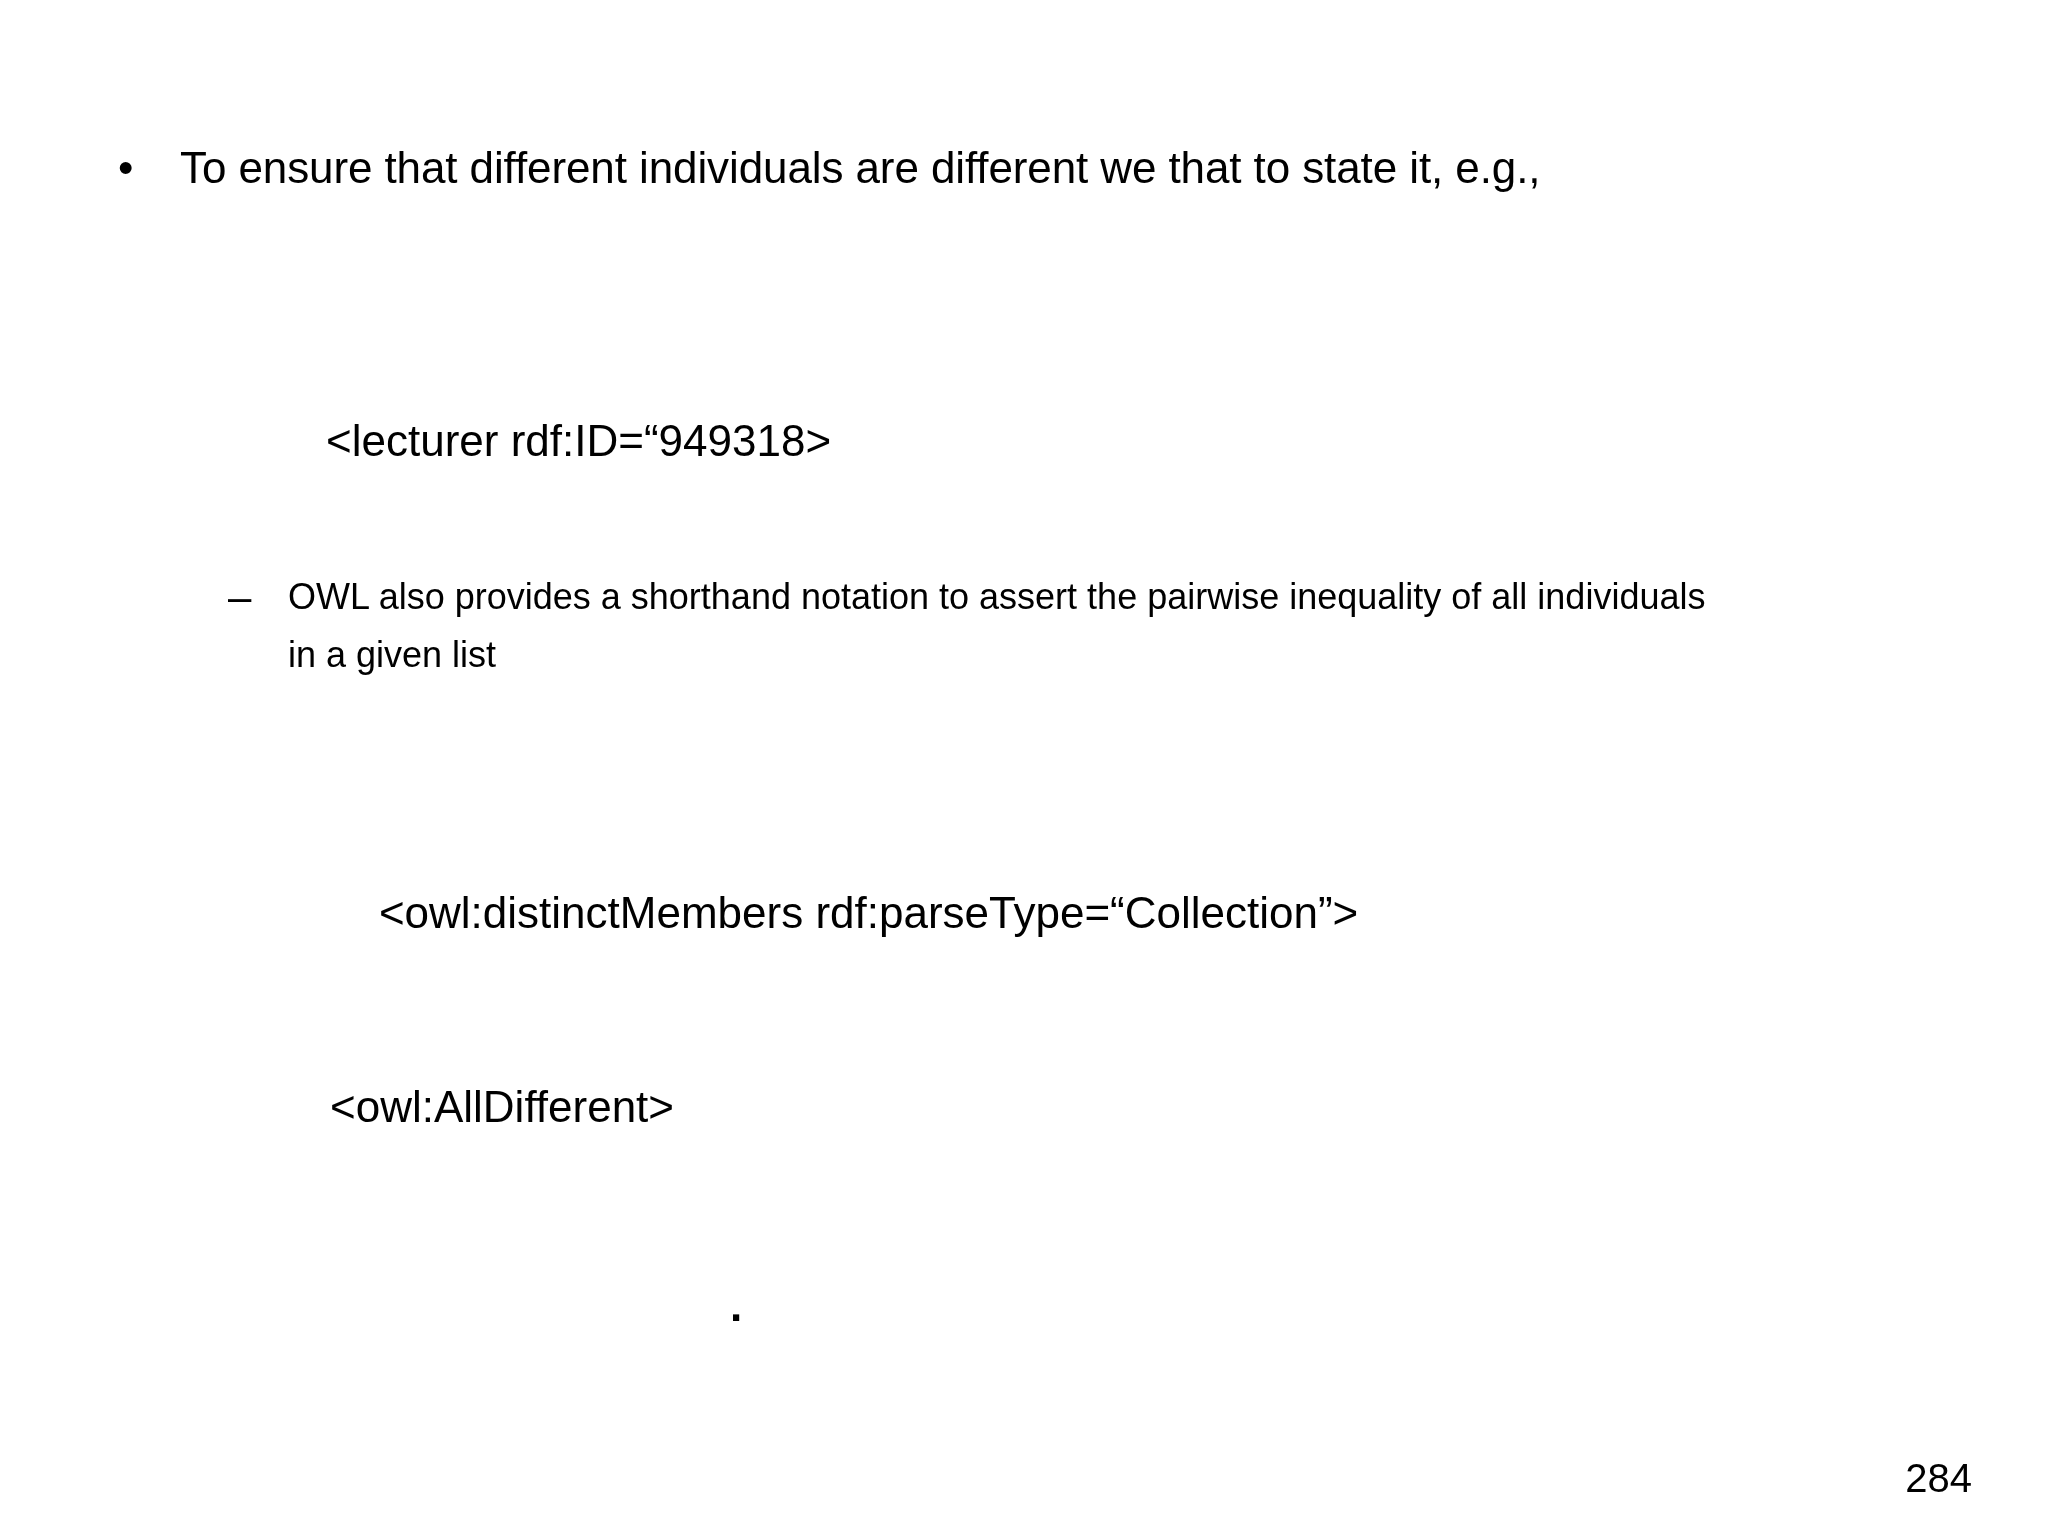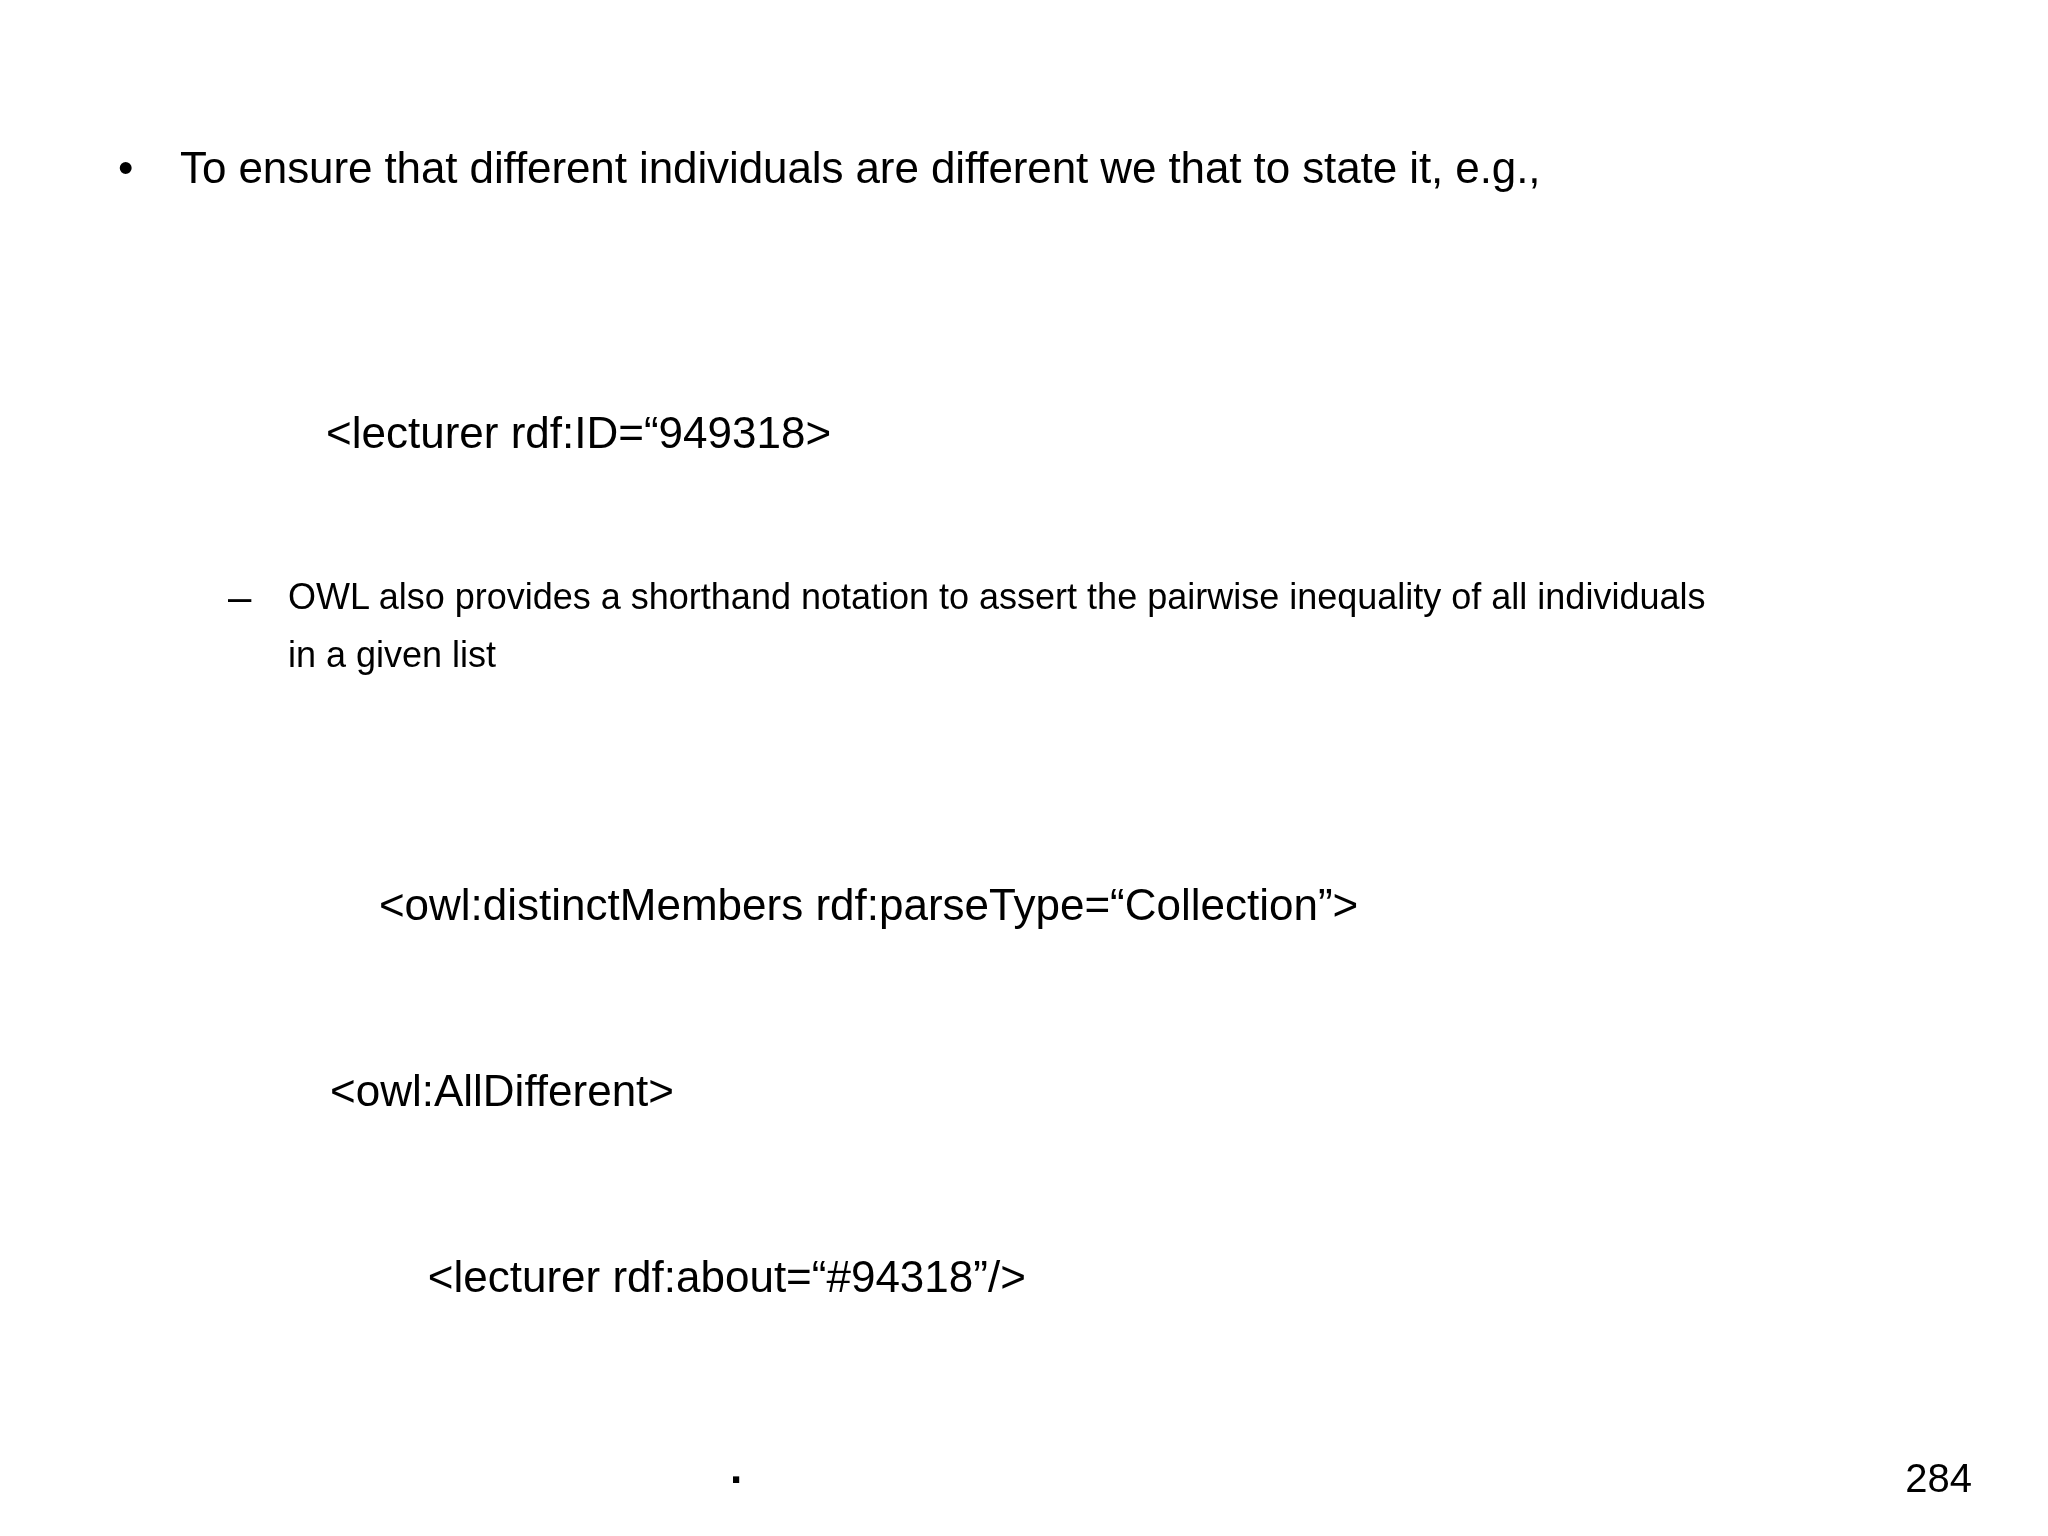--- a/index.html
+++ b/index.html
@@ -58,20 +58,21 @@
   }
   #code-block-2 {
     left: 330px;
     top: 750px;
   }
   .code-line {
     white-space: pre;
     font-size: 44px;
     line-height: 62px;
     display: block;
+    margin-top: 8px;
   }
   .code-line.ellipsis-dot {
     text-align: left;
     padding-left: 400px;
     font-weight: bold;
     line-height: 72px;
     font-size: 44px;
   }
 
   
@@ -120,21 +121,20 @@
   </div>
 
   <div class="subbullet-row">
     <span class="subbullet-marker">–</span>
     <span class="subbullet-text">OWL also provides a shorthand notation to assert the pairwise inequality of all individuals in a given list</span>
   </div>
 
   <div class="code-block" id="code-block-2">
     <span class="code-line">    &lt;owl:distinctMembers rdf:parseType=“Collection”&gt;</span>
     <span class="code-line">&lt;owl:AllDifferent&gt;</span>
-    <span class="code-line">        &lt;lecturer rdf:about=“#94318”/&gt;</span>
     <span class="code-line ellipsis-dot">.</span>
     
     
     
   </div>
 
   <div class="page-number">284</div>
 
 </div>
 

